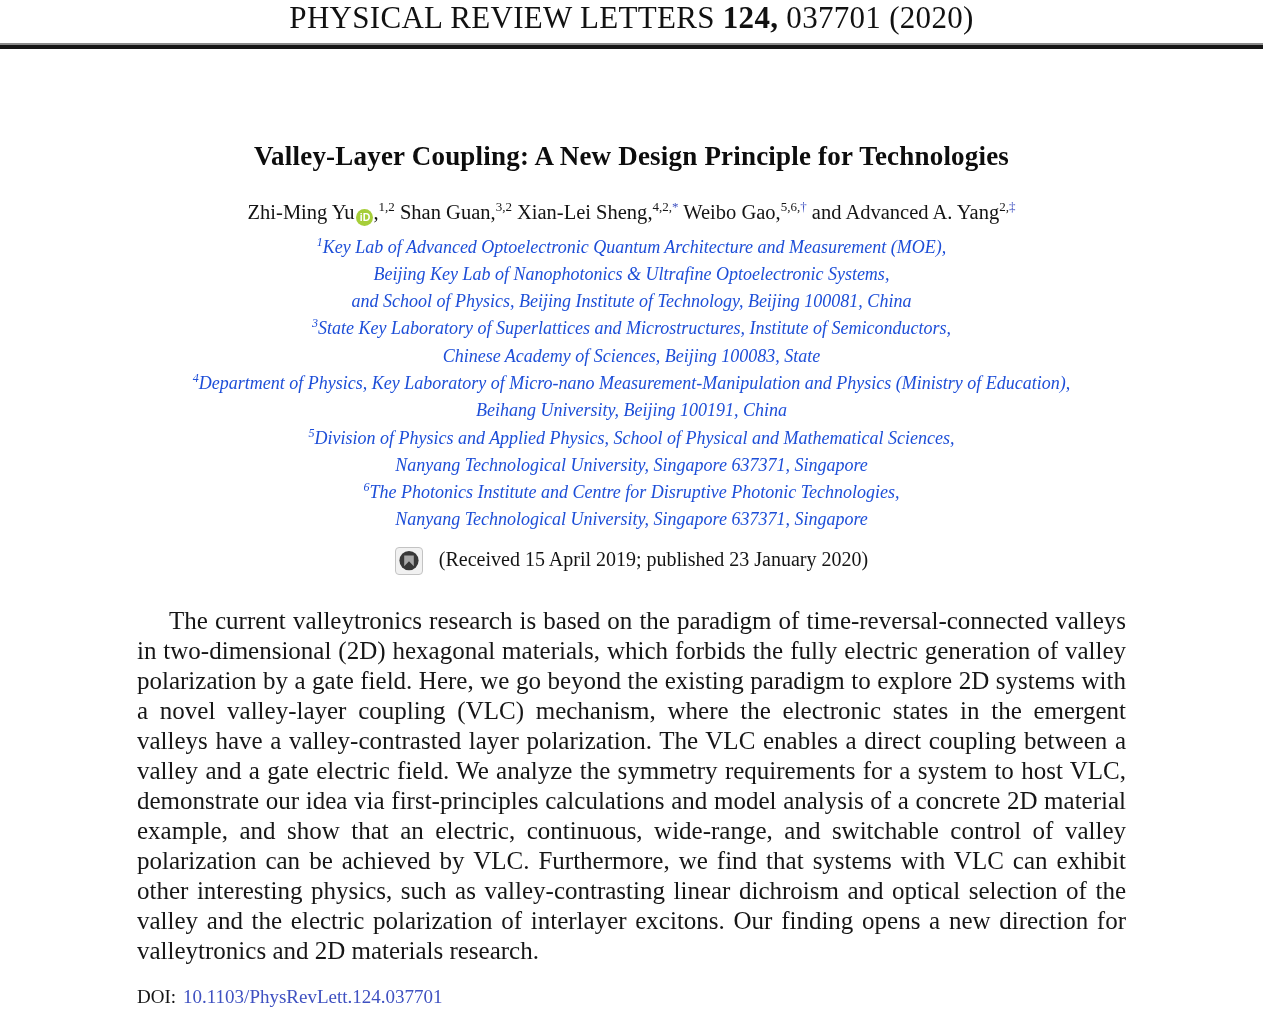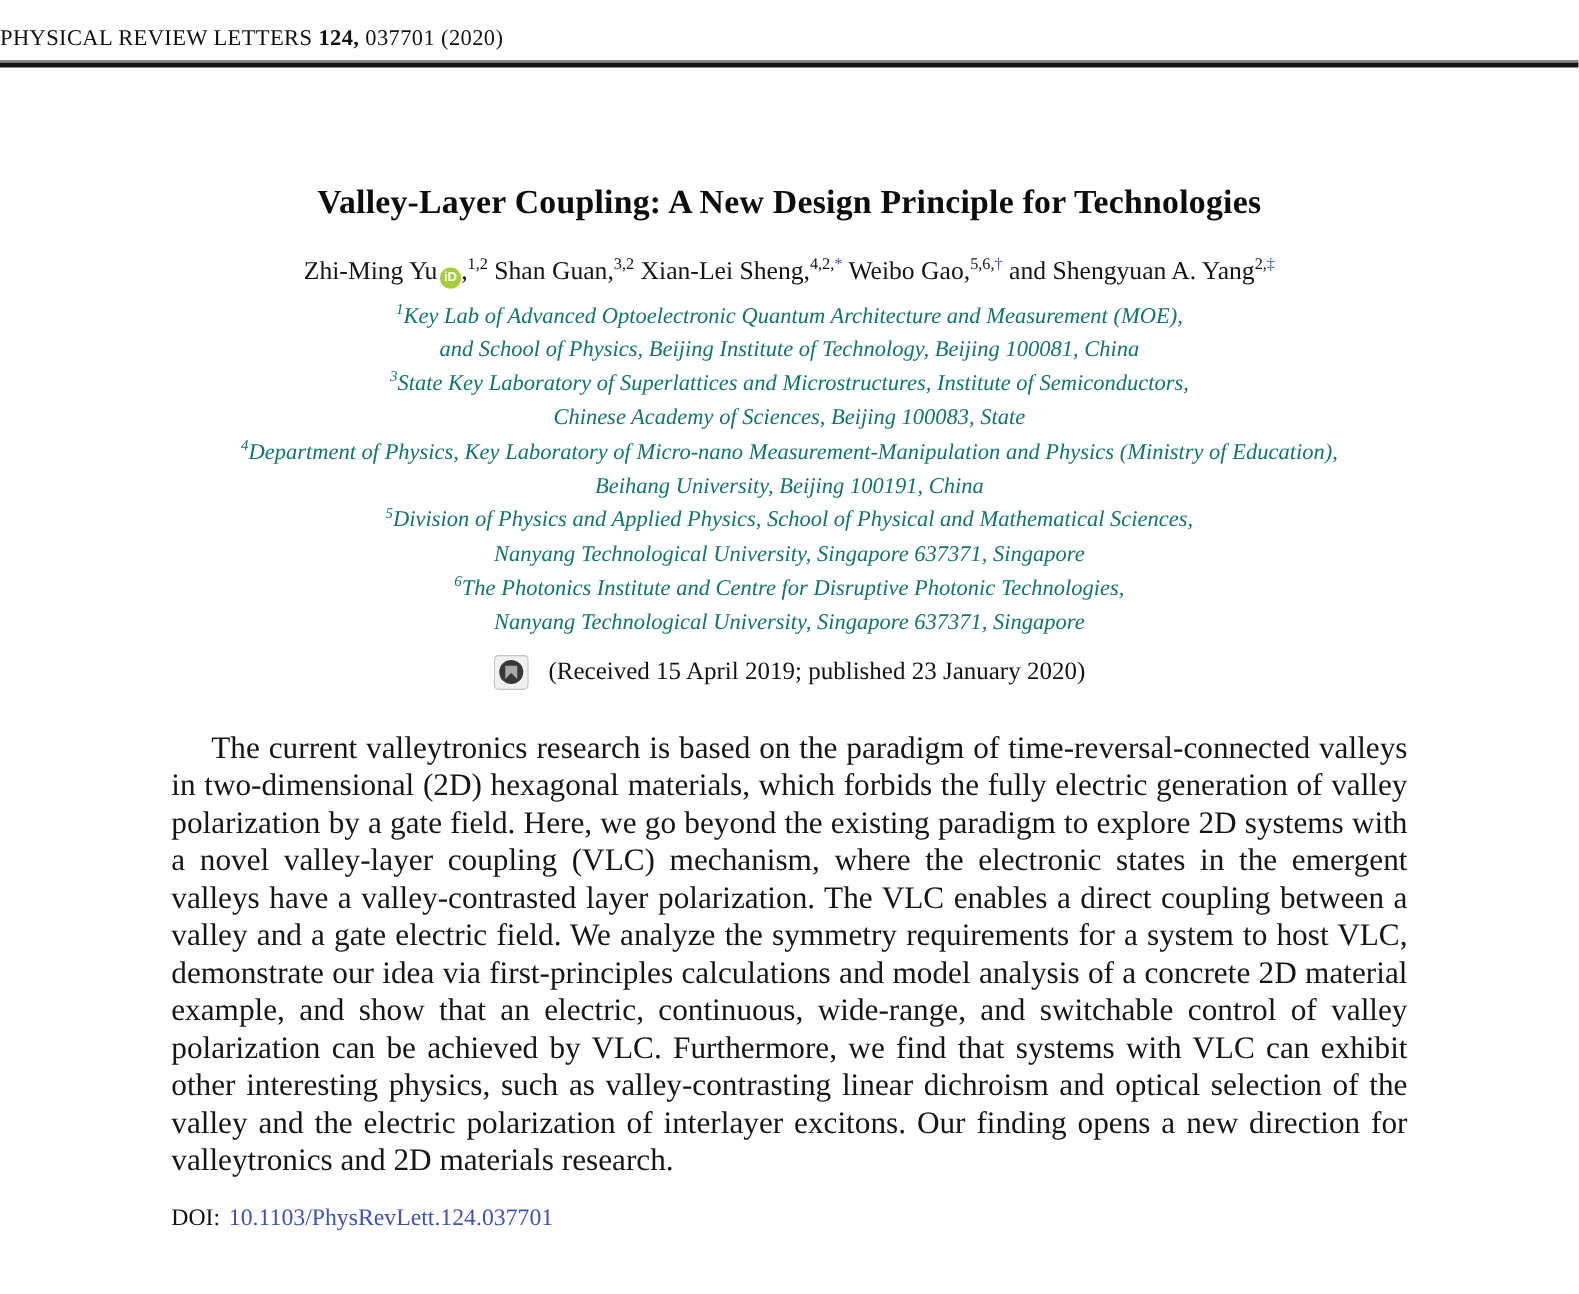--- a/index.html
+++ b/index.html
@@ -3,35 +3,35 @@
 <meta charset="utf-8">
 <style>
   :root { --link:#3f51c1; --orcid:#a6ce39; }
   * { box-sizing: border-box; }
   html,body { margin:0; padding:0; background:#ffffff; }
   .page {
     position:relative; width:1263px; height:1035px; margin:0 auto;
     background:#ffffff; color:#1a1a1a; overflow:hidden;
     font-family:"Liberation Serif", serif;
   }
-  .journal-header { text-align:left; padding-top:20px; font-size:18px; letter-spacing:0.3px; color:#111; }
+  .journal-header { text-align:center; padding-top:0; font-size:31px; letter-spacing:0.3px; color:#111; }
   .journal-header .vol { font-weight:bold; }
   .header-rule { margin-top:7px; width:100%; height:2px; border-top:2px solid #8a8a8a; border-bottom:4px solid #151515; }
   .title { margin:90px 60px 0; text-align:center; font-size:27px; font-weight:bold; color:#0d0d0d; letter-spacing:0.2px; line-height:34px; }
   .authors { margin-top:26px; text-align:center; font-size:20.5px; color:#141414; line-height:26px; }
   sup { line-height:0; }
   .authors sup { font-size:13px; }
   .orcid {
     display:inline-flex; width:17px; height:17px; border-radius:50%;
     background:var(--orcid); color:#fff; font-family:"Liberation Sans", sans-serif;
     font-size:10.5px; font-weight:bold; align-items:center; justify-content:center;
     vertical-align:-2px; margin-left:2px; cursor:pointer;text-align:center;
   }
   .mark { color:var(--link); cursor:pointer; }
-  .affiliations { margin-top:8px; text-align:center; font-style:italic; font-size:18px; line-height:27.3px; color:#0f766e; }
+  .affiliations { margin-top:8px; text-align:center; font-style:italic; font-size:18px; line-height:27.3px; color:#1d4ed8; }
   .aff-line sup { font-size:12px; }
   .received { margin-top:13px; text-align:center; font-size:20px; color:#141414; }
   .crossmark { display:inline-block; vertical-align:-9px; margin-right:11px; cursor:pointer; }
   .abstract {
     width:989px; margin:26px 0 0 137px; text-align:justify; text-indent:32px;
     font-size:25px; line-height:30px; color:#161616;
   }
   .doi { margin:20px 0 0 137px; font-size:19px; color:#141414; }
   .doi-link { color:var(--link); text-decoration:none; margin-left:7px; cursor:pointer; }
 </style>
@@ -43,24 +43,25 @@
   <div class="journal-header">
     <span>PHYSICAL REVIEW LETTERS</span>
     <span class="vol">124,</span>
     <span>037701 (2020)</span>
   </div>
 
   <div class="header-rule"></div>
 
   <h1 class="title">Valley-Layer Coupling: A New Design Principle for Technologies</h1>
 
-  <div class="authors" id="authors"><span>Zhi-Ming Yu</span><span class="orcid">iD</span>,<sup>1,2</sup> <span>Shan Guan</span>,<sup>3,2</sup> <span>Xian-Lei Sheng</span>,<sup>4,2,<span class="mark">*</span></sup> <span>Weibo Gao</span>,<sup>5,6,<span class="mark">†</span></sup> <span>and </span><span>Shengyuan A. Yang</span><sup>2,<span class="mark">‡</span></sup></div>
+  <div class="authors" id="authors"><span>Zhi-Ming Yu</span><span class="orcid">iD</span>,<sup>1,2</sup> <span>Shan Guan</span>,<sup>3,2</sup> <span>Xian-Lei Sheng</span>,<sup>4,2,<span class="mark">*</span></sup> <span>Weibo Gao</span>,<sup>5,6,<span class="mark">†</span></sup> <span>and </span><span>Advanced A. Yang</span><sup>2,<span class="mark">‡</span></sup></div>
 
   <div class="affiliations" id="affiliations">
       <div class="aff-line"><sup>1</sup><span>Key Lab of Advanced Optoelectronic Quantum Architecture and Measurement (MOE),</span></div>
+      <div class="aff-line"><span>Beijing Key Lab of Nanophotonics &amp; Ultrafine Optoelectronic Systems,</span></div>
       <div class="aff-line"><span>and School of Physics, Beijing Institute of Technology, Beijing 100081, China</span></div>
       <div class="aff-line"><sup>3</sup><span>State Key Laboratory of Superlattices and Microstructures, Institute of Semiconductors,</span></div>
       <div class="aff-line"><span>Chinese Academy of Sciences, Beijing 100083, State</span></div>
       <div class="aff-line"><sup>4</sup><span>Department of Physics, Key Laboratory of Micro-nano Measurement-Manipulation and Physics (Ministry of Education),</span></div>
       <div class="aff-line"><span>Beihang University, Beijing 100191, China</span></div>
       <div class="aff-line"><sup>5</sup><span>Division of Physics and Applied Physics, School of Physical and Mathematical Sciences,</span></div>
       <div class="aff-line"><span>Nanyang Technological University, Singapore 637371, Singapore</span></div>
       <div class="aff-line"><sup>6</sup><span>The Photonics Institute and Centre for Disruptive Photonic Technologies,</span></div>
       <div class="aff-line"><span>Nanyang Technological University, Singapore 637371, Singapore</span></div>
     </div>

